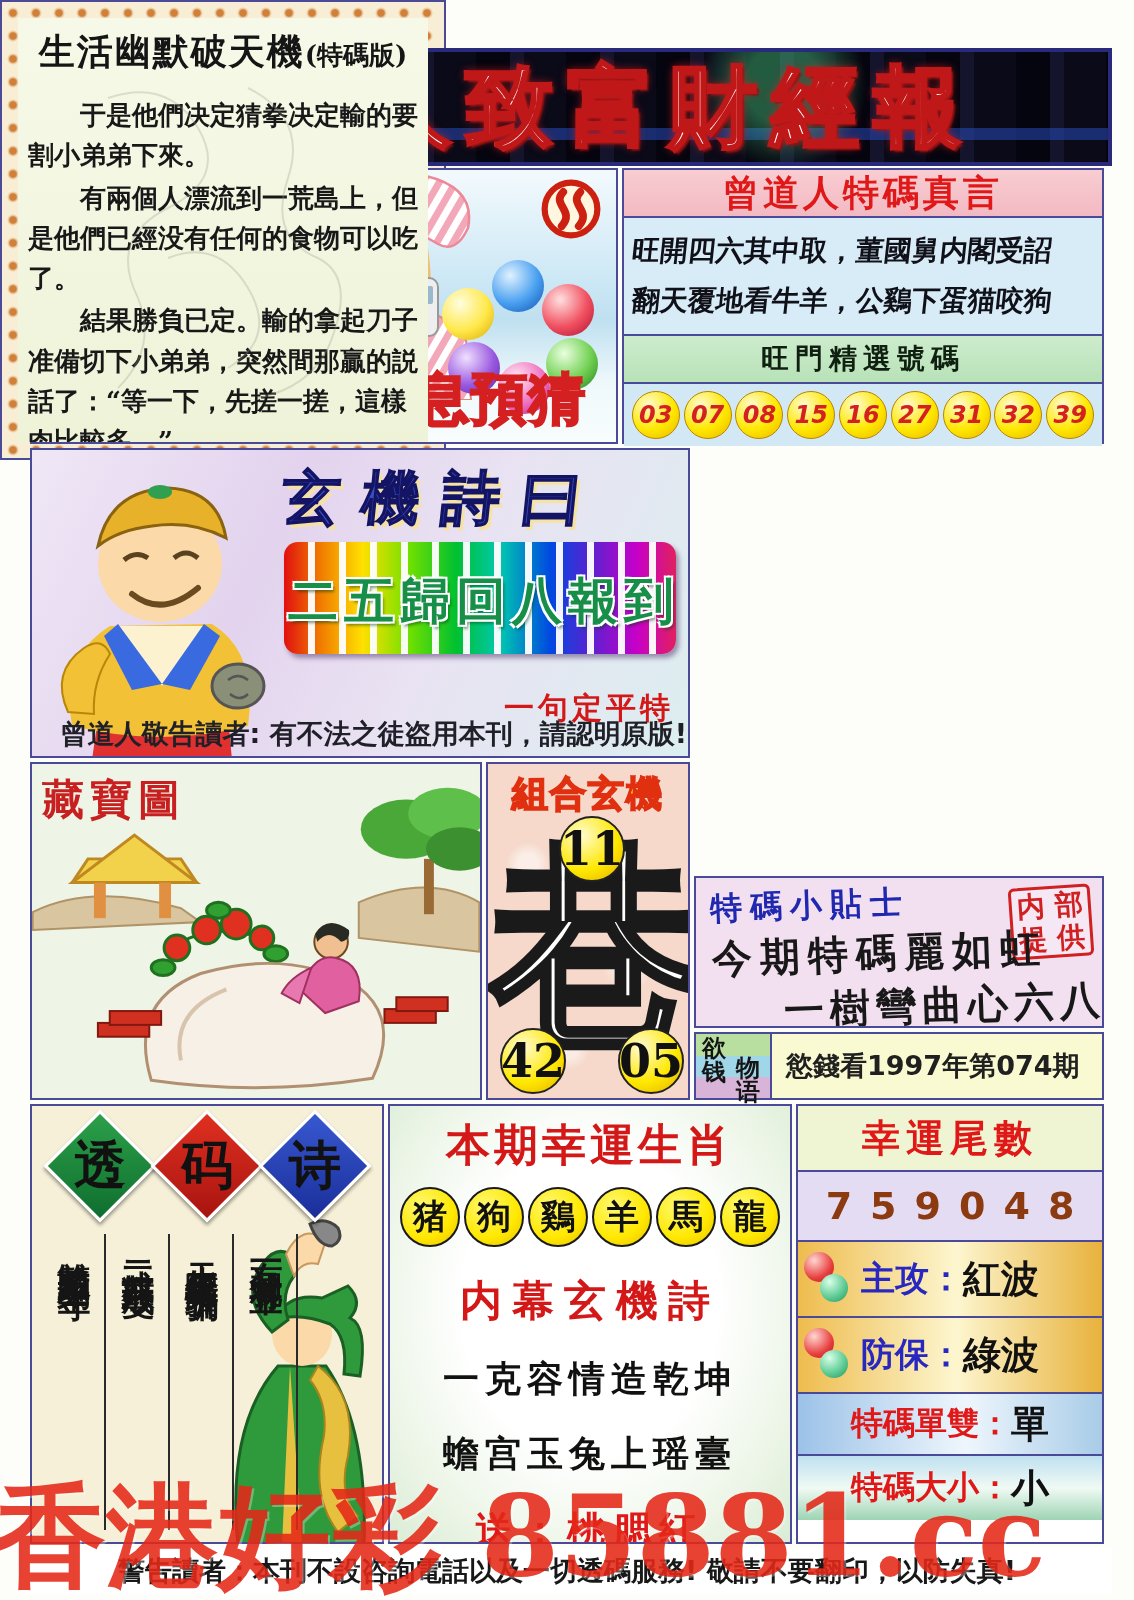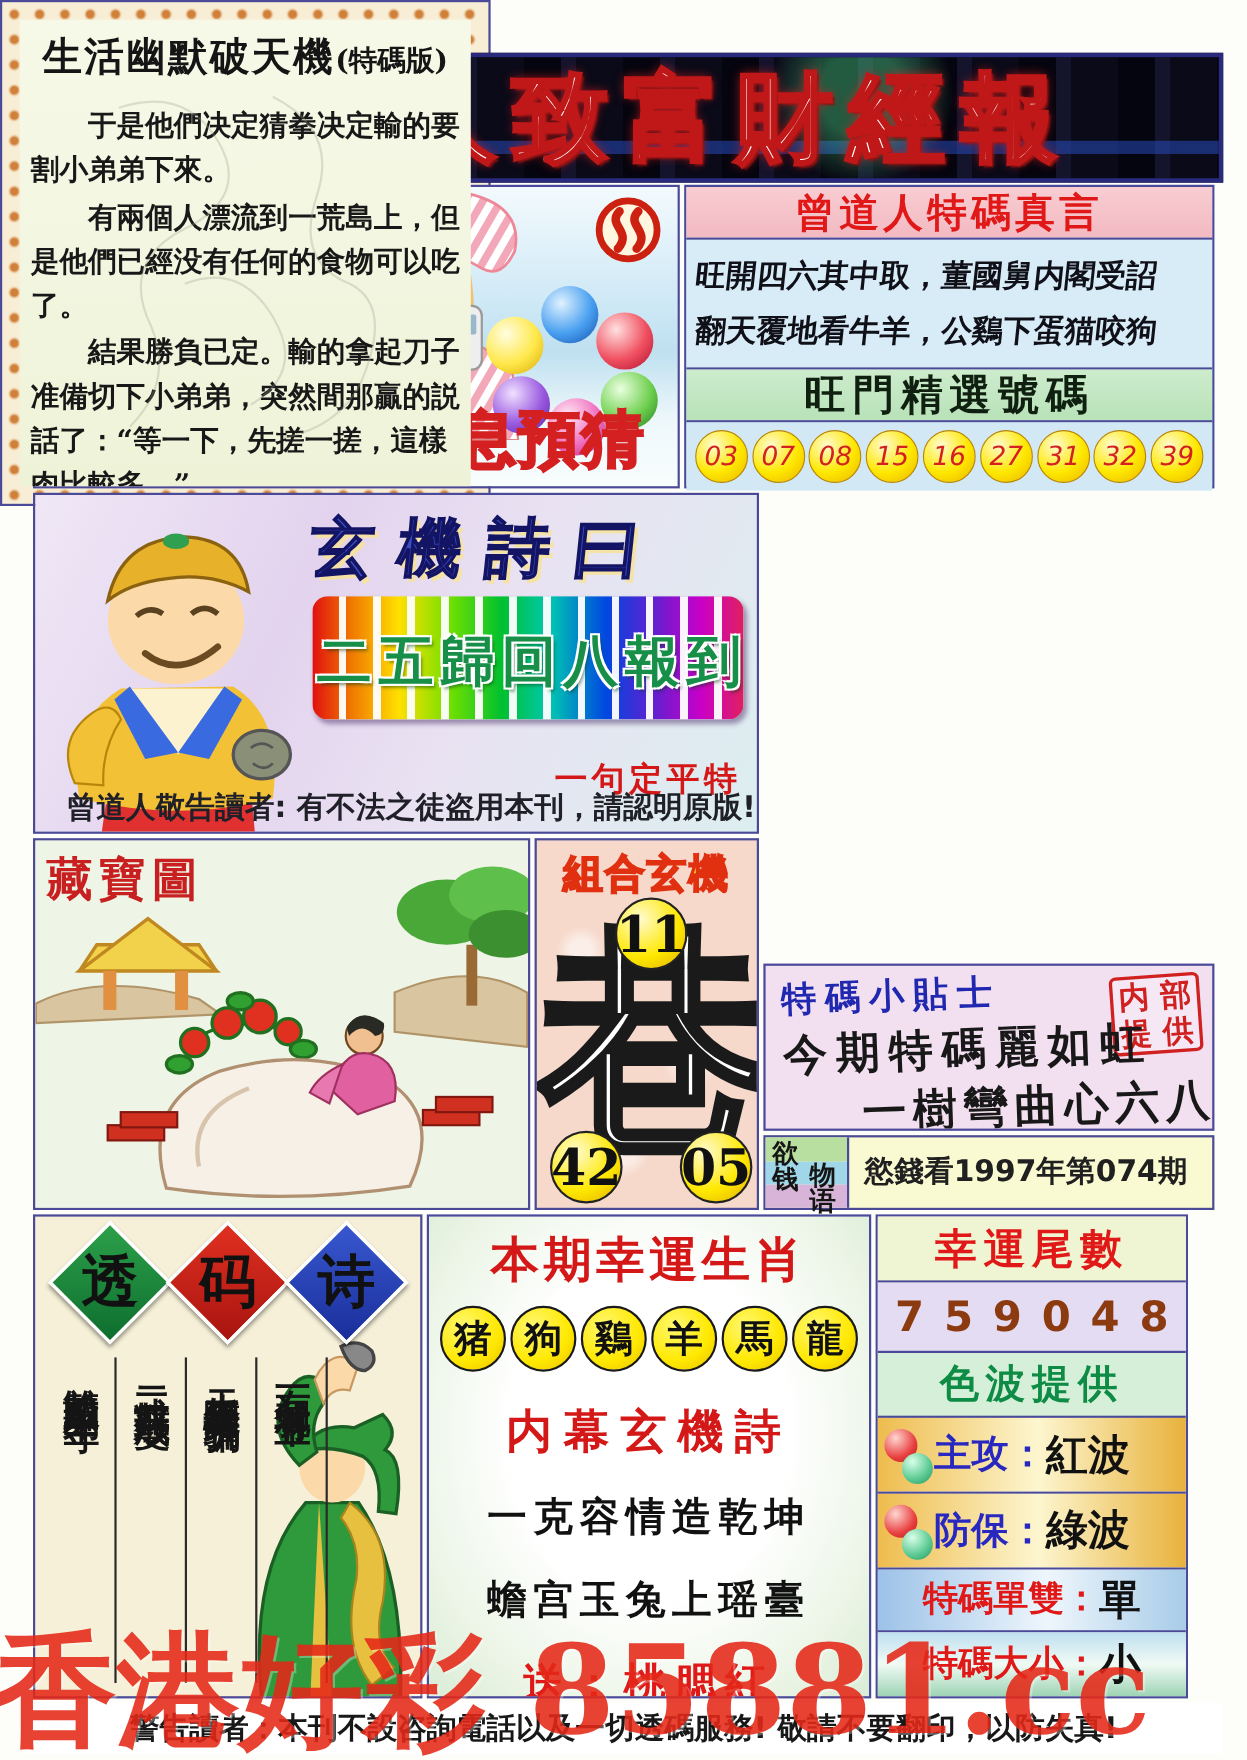--- a/index.html
+++ b/index.html
@@ -36,25 +36,25 @@
   .cball{position:absolute;width:52px;height:52px;border-radius:50%;}
   
   #truthPanel{left:622px;top:168px;width:482px;height:276px;background:#d6ecf6;padding:0;}
   #truthHeader{height:46px;background:linear-gradient(180deg,#f8cdd2,#f3b9c2);display:flex;align-items:center;justify-content:center;
     border-bottom:2px solid #4a4a98;}
   #truthHeader span{font-size:36px;font-weight:900;color:#e01818;letter-spacing:4px;
     font-family:"DejaVu Serif","Liberation Serif",serif;}
   #truthLines{height:112px;background:#d8ecf8;border-bottom:2px solid #4a4a98;display:flex;flex-direction:column;justify-content:space-evenly;padding:2px 8px;}
   #truthLines div{font-size:28px;font-weight:900;color:#101018;transform:skewX(-6deg);white-space:nowrap;}
   #numTitle{height:46px;background:linear-gradient(180deg,#cdeccd,#b8e2b8);border-bottom:2px solid #4a4a98;
-    display:flex;align-items:center;justify-content:center;font-size:38px;font-weight:900;color:#102010;letter-spacing:6px;}
+    display:flex;align-items:center;justify-content:center;font-size:28px;font-weight:900;color:#102010;letter-spacing:6px;}
   #numRow{height:62px;background:#d2e8f4;display:flex;align-items:center;justify-content:space-evenly;padding:0 4px;}
   .numBall{width:46px;height:46px;border-radius:50%;background:radial-gradient(circle at 34% 28%,#fffbd0,#ffe800 55%,#e8b400);
     border:1.5px solid #b88400;display:flex;align-items:center;justify-content:center;
-    font-size:24px;font-weight:400;color:#d42020;font-style:italic;}
+    font-size:24px;font-weight:700;color:#d42020;font-style:italic;}
   
   #mysticPanel{left:30px;top:448px;width:660px;height:310px;
     background:linear-gradient(115deg,#efe7f6 0%,#e3d3ee 35%,#e9e2f2 60%,#dceef0 100%);overflow:hidden;}
   #mysticTitle{position:absolute;left:250px;top:10px;font-size:58px;font-weight:900;color:#3a4ec2;
     -webkit-text-stroke:1.5px #141464;text-shadow:4px 4px 0 rgba(245,225,160,.95);letter-spacing:22px;
     transform:skewX(-6deg);font-family:"DejaVu Serif","Liberation Serif",serif;white-space:nowrap;}
   #rainbow{position:absolute;left:252px;top:92px;width:392px;height:112px;border-radius:14px;
     background:
       repeating-linear-gradient(90deg,transparent 0 24px,rgba(255,255,255,.95) 24px 31px),
       linear-gradient(90deg,#e01010,#f07800 9%,#ffe000 20%,#70e000 32%,#00c030 44%,#00c8b0 55%,#0048e0 68%,#6020d0 79%,#c800c8 90%,#e02060 100%);
@@ -147,21 +147,21 @@
   #zodiacRow{margin-top:12px;display:flex;justify-content:space-evenly;padding:0 6px;}
   .zball{width:56px;height:56px;border-radius:50%;background:radial-gradient(circle at 35% 30%,#fff870,#ffe800 60%,#e8c000);
     border:2.5px solid #1a1a1a;display:flex;align-items:center;justify-content:center;
     font-size:34px;font-weight:900;color:#111;font-family:"DejaVu Serif","Liberation Serif",serif;}
   #innerTitle{margin-top:26px;text-align:center;font-size:42px;font-weight:900;color:#d41818;letter-spacing:10px;
     font-family:"DejaVu Serif","Liberation Serif",serif;white-space:nowrap;}
   .verse{margin-top:26px;text-align:center;font-size:36px;font-weight:900;color:#111;letter-spacing:6px;white-space:nowrap;}
   #gift{margin-top:26px;text-align:center;font-size:38px;font-weight:900;color:#e01818;letter-spacing:8px;
     font-family:"DejaVu Serif","Liberation Serif",serif;white-space:nowrap;}
   
-  #sideStack{left:796px;top:1104px;width:284px;height:440px;display:flex;flex-direction:column;background:#fff;}
+  #sideStack{left:796px;top:1104px;width:308px;height:440px;display:flex;flex-direction:column;background:#fff;}
   .srow{border-bottom:2.5px solid #4a4a98;display:flex;align-items:center;justify-content:center;position:relative;}
   #tailTitle{height:64px;background:#eff5d2;font-size:38px;font-weight:900;color:#e01818;letter-spacing:6px;
     font-family:"DejaVu Serif","Liberation Serif",serif;}
   #tailNums{height:68px;background:#e4dcf2;gap:18px;font-size:38px;font-weight:900;color:#8c3a10;}
   #waveTitle{height:62px;background:#d6efd8;font-size:36px;font-weight:900;color:#0e8c46;letter-spacing:6px;}
   .goldRow{height:74px;background:linear-gradient(90deg,#eebc4e,#fdf6cf 52%,#e8b23c);}
   .blueRow1{height:60px;background:linear-gradient(90deg,#9cc2e8,#eef6fc 55%,#a8cce8);}
   .blueRow2{height:64px;border-bottom:none;background:linear-gradient(180deg,#bfe0f0,#f0faf4 50%,#9ed4b4);}
   .rowLabelBlue{font-size:34px;font-weight:900;color:#2828c0;font-family:"DejaVu Serif","Liberation Serif",serif;}
   .rowLabelRed{font-size:32px;font-weight:900;color:#e01818;font-family:"DejaVu Serif","Liberation Serif",serif;}
@@ -457,21 +457,20 @@
   <div id="sideStack" class="panel">
     <div class="srow" id="tailTitle">幸運尾數</div>
     <div class="srow" id="tailNums">
       <span>7</span>
       <span>5</span>
       <span>9</span>
       <span>0</span>
       <span>4</span>
       <span>8</span>
     </div>
-    <div class="srow" id="waveTitle">色波提供</div>
     <div class="srow goldRow">
       <span class="ballpair">
           <span class="bp1"></span>
           <span class="bp2"></span>
         </span>
       <span class="rowLabelBlue">主攻：</span>
       <span class="rowValue">紅波</span>
     </div>
     <div class="srow goldRow">
       <span class="ballpair">

